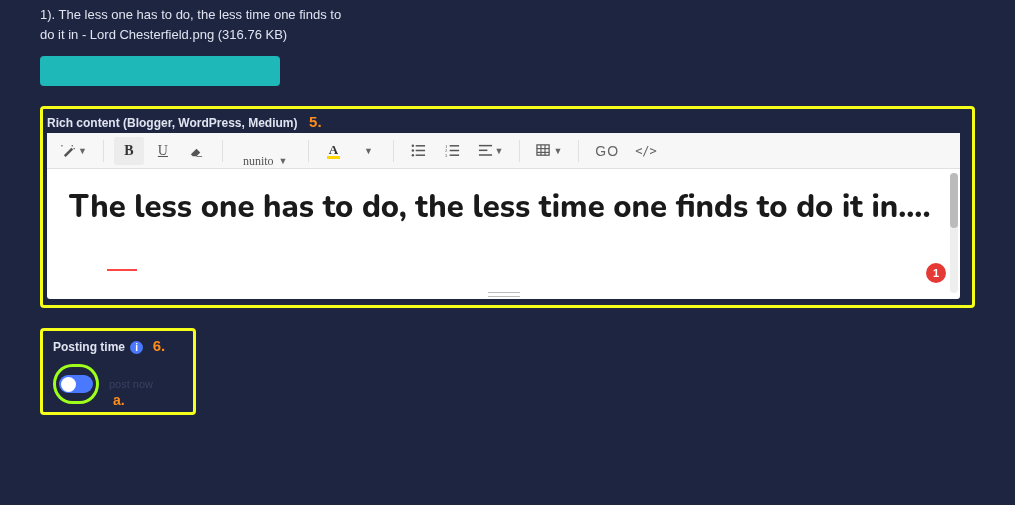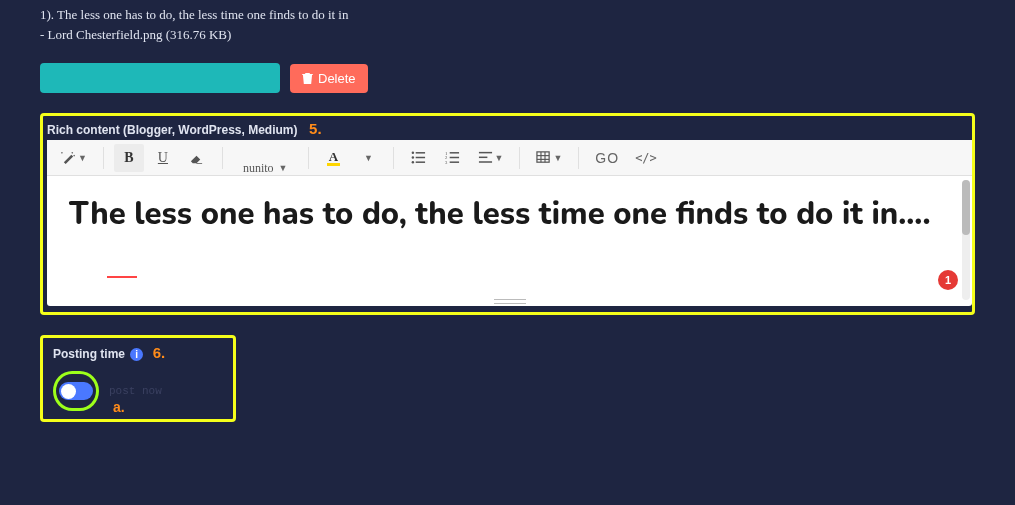--- a/index.html
+++ b/index.html
@@ -6,33 +6,33 @@
 body {
   background: #1e2541;
   font-family: -apple-system, BlinkMacSystemFont, "Segoe UI", Arial, sans-serif;
   width: 1015px;
   height: 505px;
   overflow: hidden;
   color: #e0e4f0;
   font-size: 13px;
 }
 .container { padding: 5px 40px 10px 40px; }
-.file-info { max-width: 310px; line-height: 1.5; margin-bottom: 19px; font-size: 13px; font-family: Liberation Serif, serif; }
+.file-info { max-width: 310px; line-height: 1.5; margin-bottom: 12px; font-size: 13px; }
 .file-row { display: flex; align-items: center; gap: 10px; margin-bottom: 20px; }
 .teal-bar {
   width: 240px; height: 30px; background: #1eb8b8; border-radius: 4px;
 }
 .delete-btn {
   background: #ff6b5b; color: #fff; border: none; padding: 7px 12px;
   border-radius: 4px; font-size: 13px; display: inline-flex; align-items: center; gap: 5px;
   cursor: pointer;
 }
 .delete-btn svg { width: 11px; height: 13px; fill: #fff; }
 .editor-block {
-  border: 3px solid #f5ff1a; border-radius: 4px; padding: 4px 0 6px 4px;
+  border: 3px solid #f5ff1a; border-radius: 4px; padding: 4px 12px 6px 4px;
   position: relative; margin-bottom: 20px;
 }
 .editor-label { font-size: 12px; font-weight: 600; color: #e0e4f0; margin-bottom: 3px; display: inline-block; }
 .annot-5 { color: #ff8c1a; font-weight: 700; font-size: 15px; margin-left: 8px; }
 .editor-frame { background: #fff; border-radius: 3px; position: relative; }
 .toolbar {
   background: #f7f7f7; border-bottom: 1px solid #e0e0e0; height: 36px;
   display: flex; align-items: center; padding: 0 8px; gap: 4px;
 }
 .tbtn {
@@ -79,21 +79,21 @@
 .resize-handle {
   position: absolute; bottom: 2px; left: 50%; transform: translateX(-50%);
   width: 32px; height: 5px; display: flex; flex-direction: column;
   justify-content: space-between;
 }
 .resize-handle::before, .resize-handle::after {
   content: ""; display: block; height: 1px; background: #bbb;
 }
 .posting-block {
   border: 3px solid #f5ff1a; border-radius: 4px; padding: 6px 10px 8px 10px;
-  width: 196px; position: relative;
+  width: 156px; position: relative;
 }
 .posting-label { font-size: 12px; font-weight: 600; display: inline-flex; align-items: center; gap: 5px; }
 .info-dot {
   width: 13px; height: 13px; border-radius: 50%; background: #4a78ff; color: #fff;
   font-size: 10px; font-weight: 700; display: inline-flex; align-items: center;
   justify-content: center;
 }
 .annot-6 { color: #ff8c1a; font-weight: 700; font-size: 15px; margin-left: 6px; }
 .toggle-row { display: flex; align-items: center; margin-top: 10px; gap: 10px; }
 .toggle-circle {
@@ -101,44 +101,38 @@
   display: flex; align-items: center; justify-content: center;
 }
 .toggle {
   width: 34px; height: 18px; background: #4a78ff; border-radius: 10px;
   position: relative; cursor: pointer;
 }
 .toggle-knob {
   width: 15px; height: 15px; background: #fff; border-radius: 50%;
   position: absolute; top: 1.5px; left: 2px;
 }
-.post-now { color: #3a4060; font-size: 11px; font-family: Liberation Mono, monospace; }
+.post-now { color: #3a4060; font-size: 11px; }
 .annot-a {
   color: #ff8c1a; font-weight: 700; font-size: 14px;
   position: absolute; left: 70px; bottom: 4px;
 }
 </style>
 </head>
 <body>
 
 <div class="container">
   <div class="file-info">
     <span>1).</span>
     <span>The less one has to do, the less time one finds to do it in - Lord Chesterfield.png</span>
     <span>(316.76 KB)</span>
   </div>
 
   <div class="file-row">
     <div class="teal-bar"></div>
-    <button class="delete-btn">
-      <svg viewBox="0 0 12 14">
-          <path d="M1 3h10l-1 10H2L1 3zm3-2h4l1 1H3l1-1zM0 2h12v1H0V2z"></path>
-        </svg>
-      <span>Delete</span>
-    </button>
   </div>
 
   <div class="editor-block">
     <div>
       <span class="editor-label">Rich content (Blogger, WordPress, Medium)</span>
       <span class="annot-5">5.</span>
     </div>
     <div class="editor-frame scroll-area">
       <div class="toolbar">
         <button class="tbtn">

